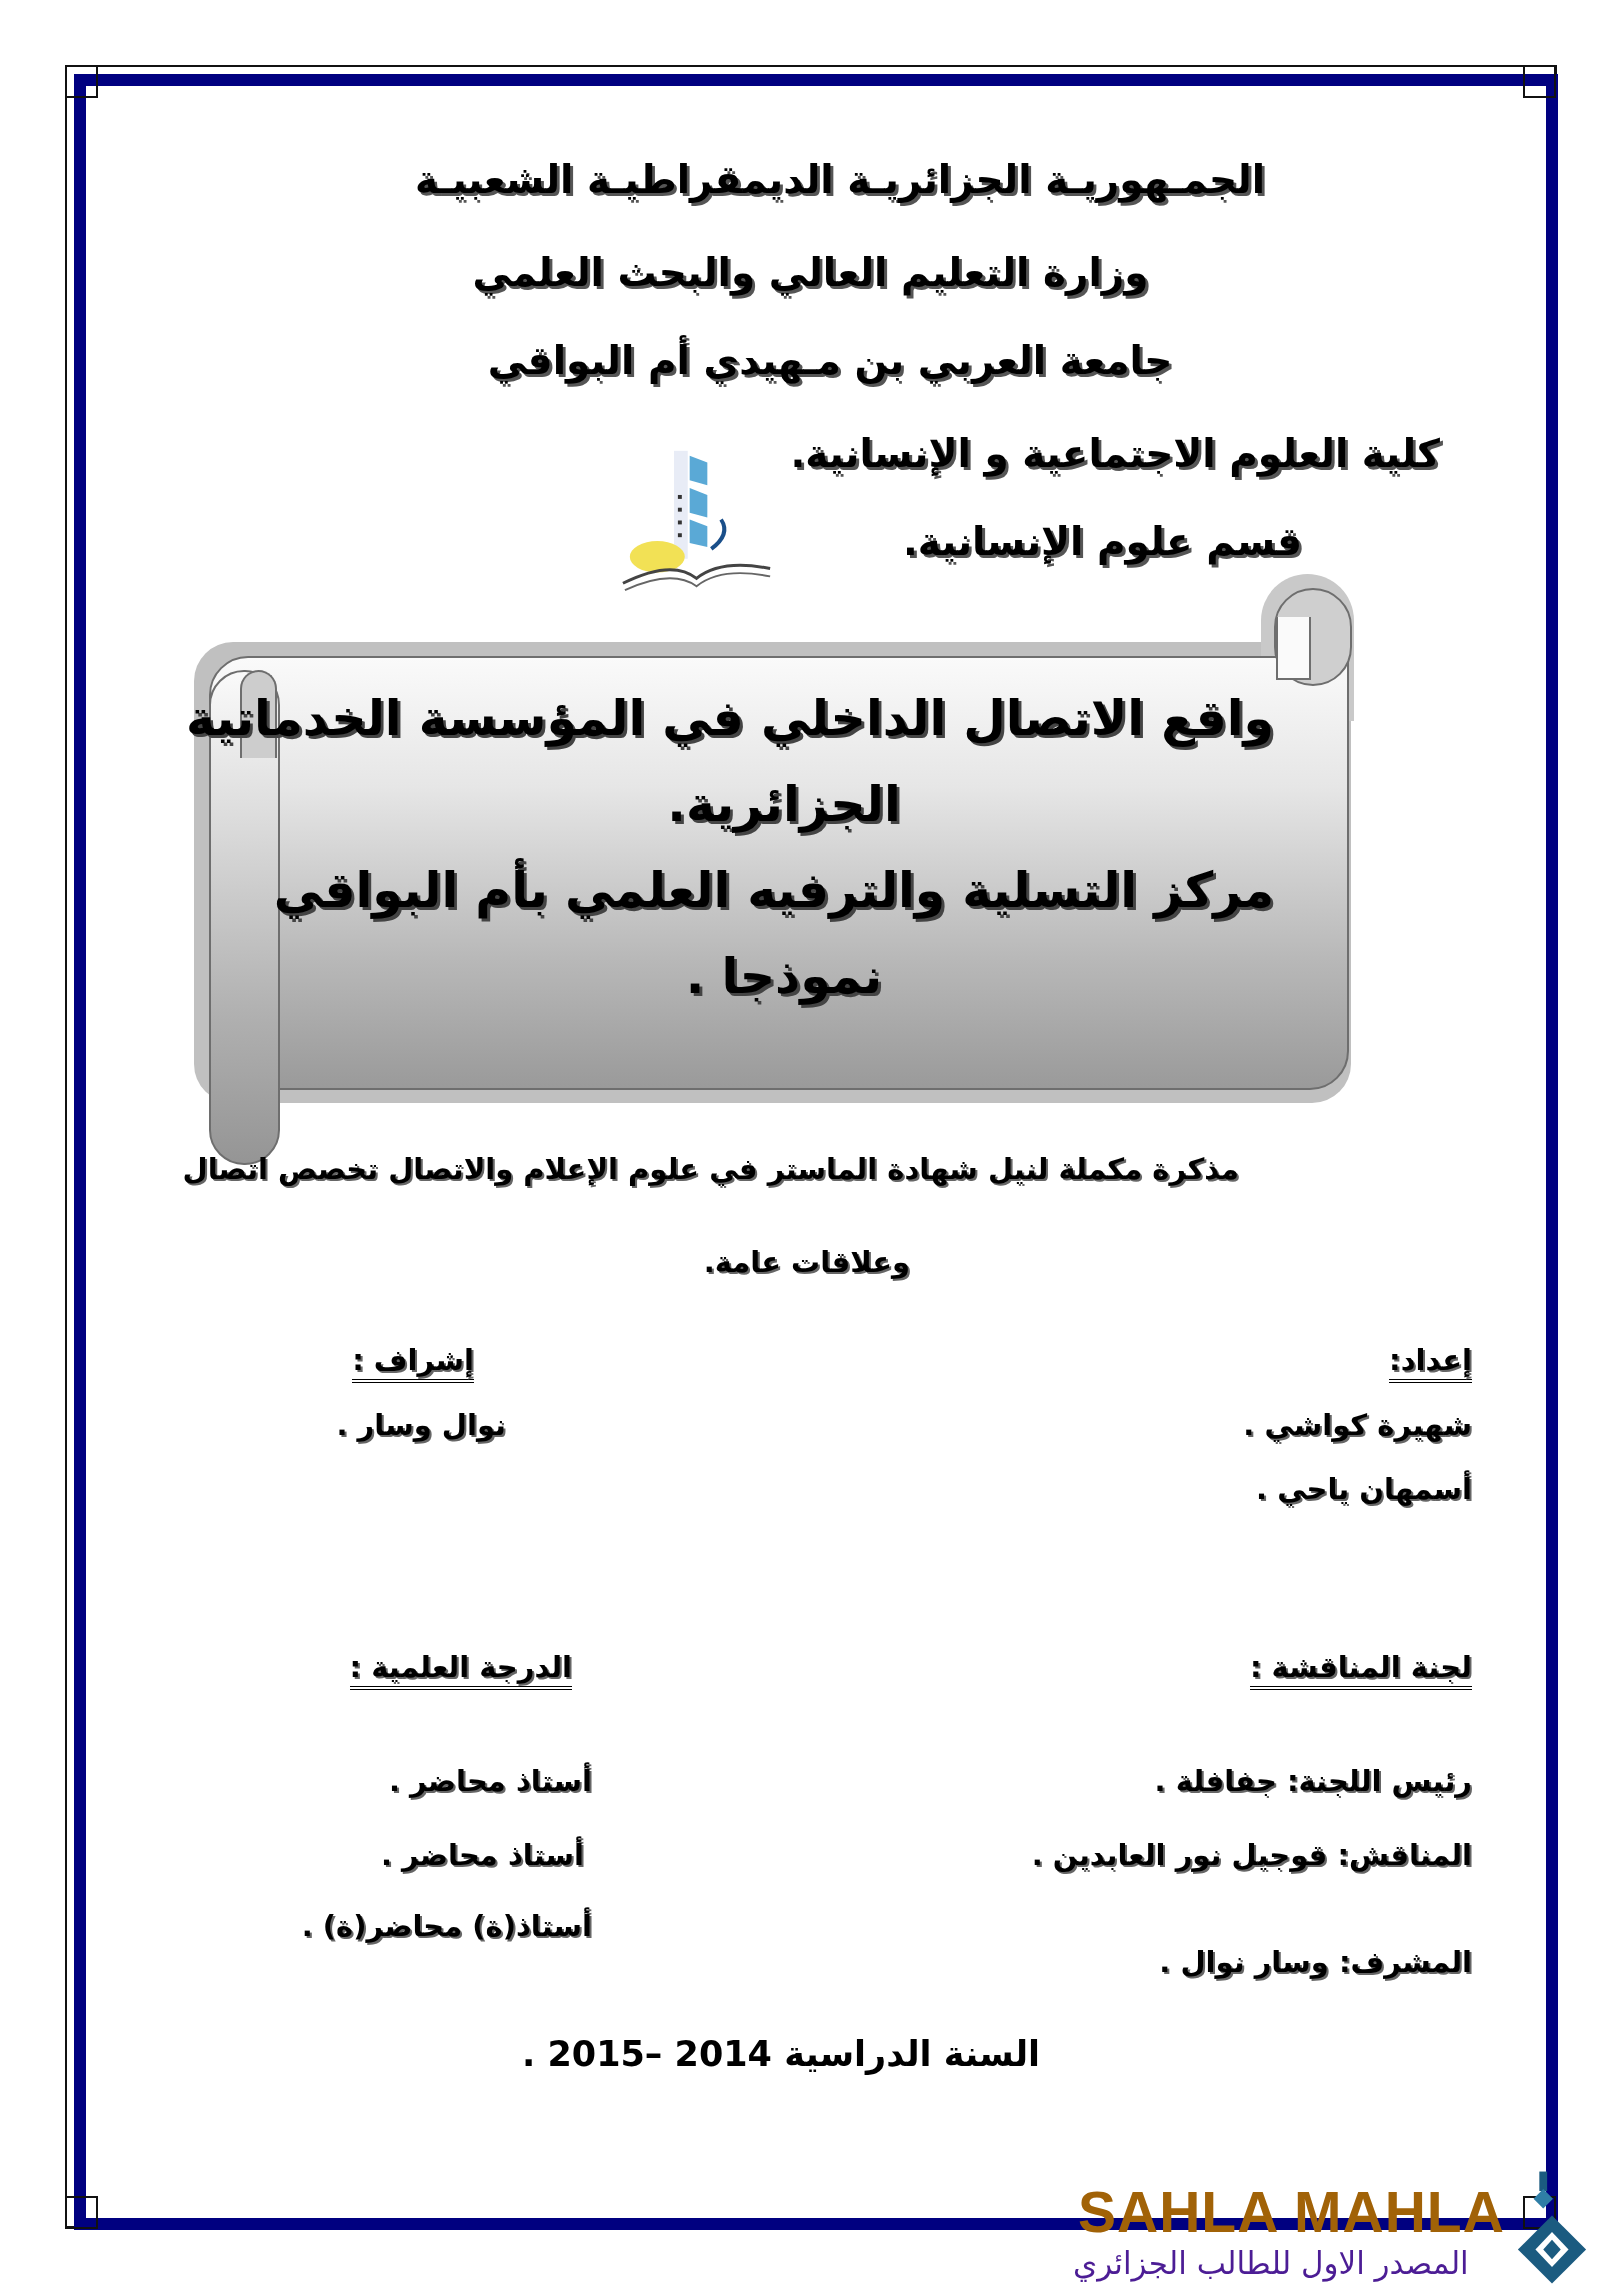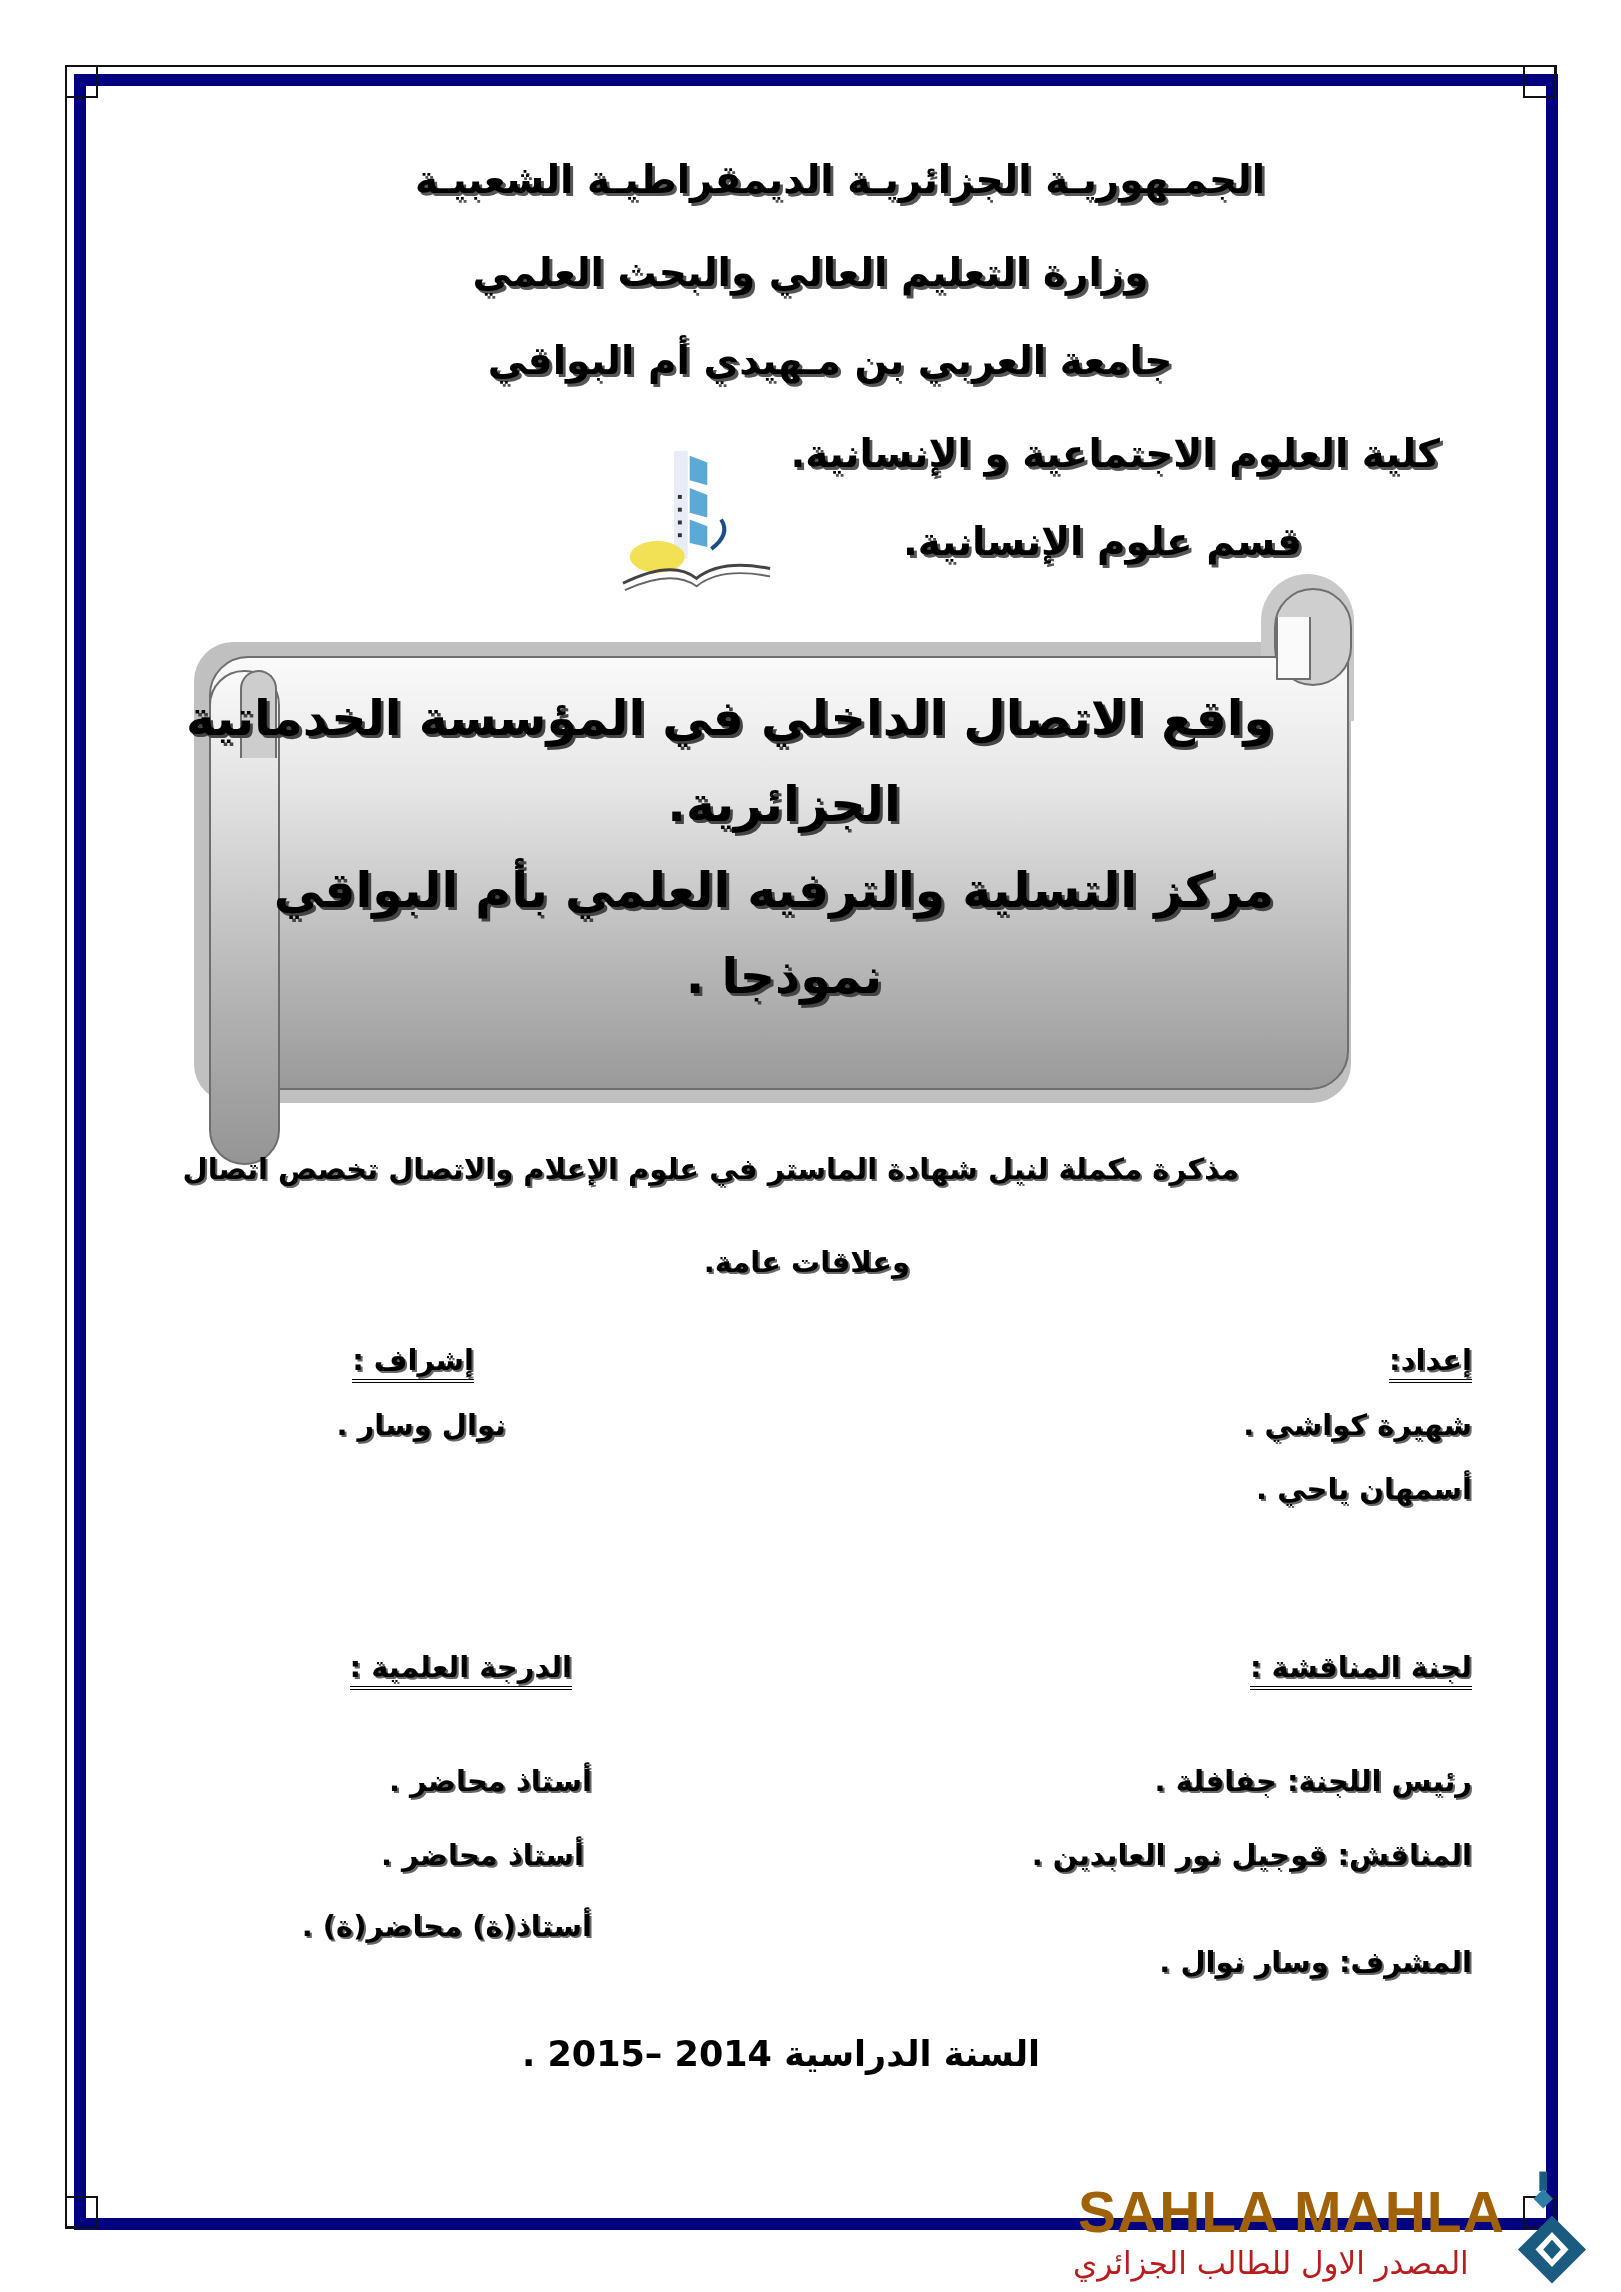--- a/index.html
+++ b/index.html
@@ -42,21 +42,21 @@
                        border-bottom: none; box-sizing: border-box; }
   .scroll-title { position: absolute; left: 294px; top: 676px; width: 980px; text-align: center;
                   font-weight: bold; font-size: 49px; line-height: 86px; text-shadow: 2.9px 2.9px 0 #444; }
 
   
   .logo { position: absolute; left: 613px; top: 441px; width: 172px; height: 157px; }
 
   
   .wm-text { position: absolute; left: 1078px; top: 2184px; font-family: "Liberation Sans", sans-serif;
              font-weight: bold; font-size: 57px; letter-spacing: 1px; color: #a16207; line-height: 1; }
-  .wm-sub { position: absolute; left: 1073px; top: 2245px; font-size: 31px; color: #b91c1c; }
+  .wm-sub { position: absolute; left: 1073px; top: 2245px; font-size: 31px; color: #4c1d95; }
   .wm-emblem { position: absolute; left: 1514px; top: 2171px; width: 76px; height: 118px; }
 </style>
 </head>
 <body>
 
 <div class="border-line"></div>
 <div class="border-navy"></div>
 <div class="corner" style="left:65px;top:65px;"></div>
 <div class="corner" style="left:1523px;top:65px;"></div>
 <div class="corner" style="left:65px;top:2196px;"></div>

